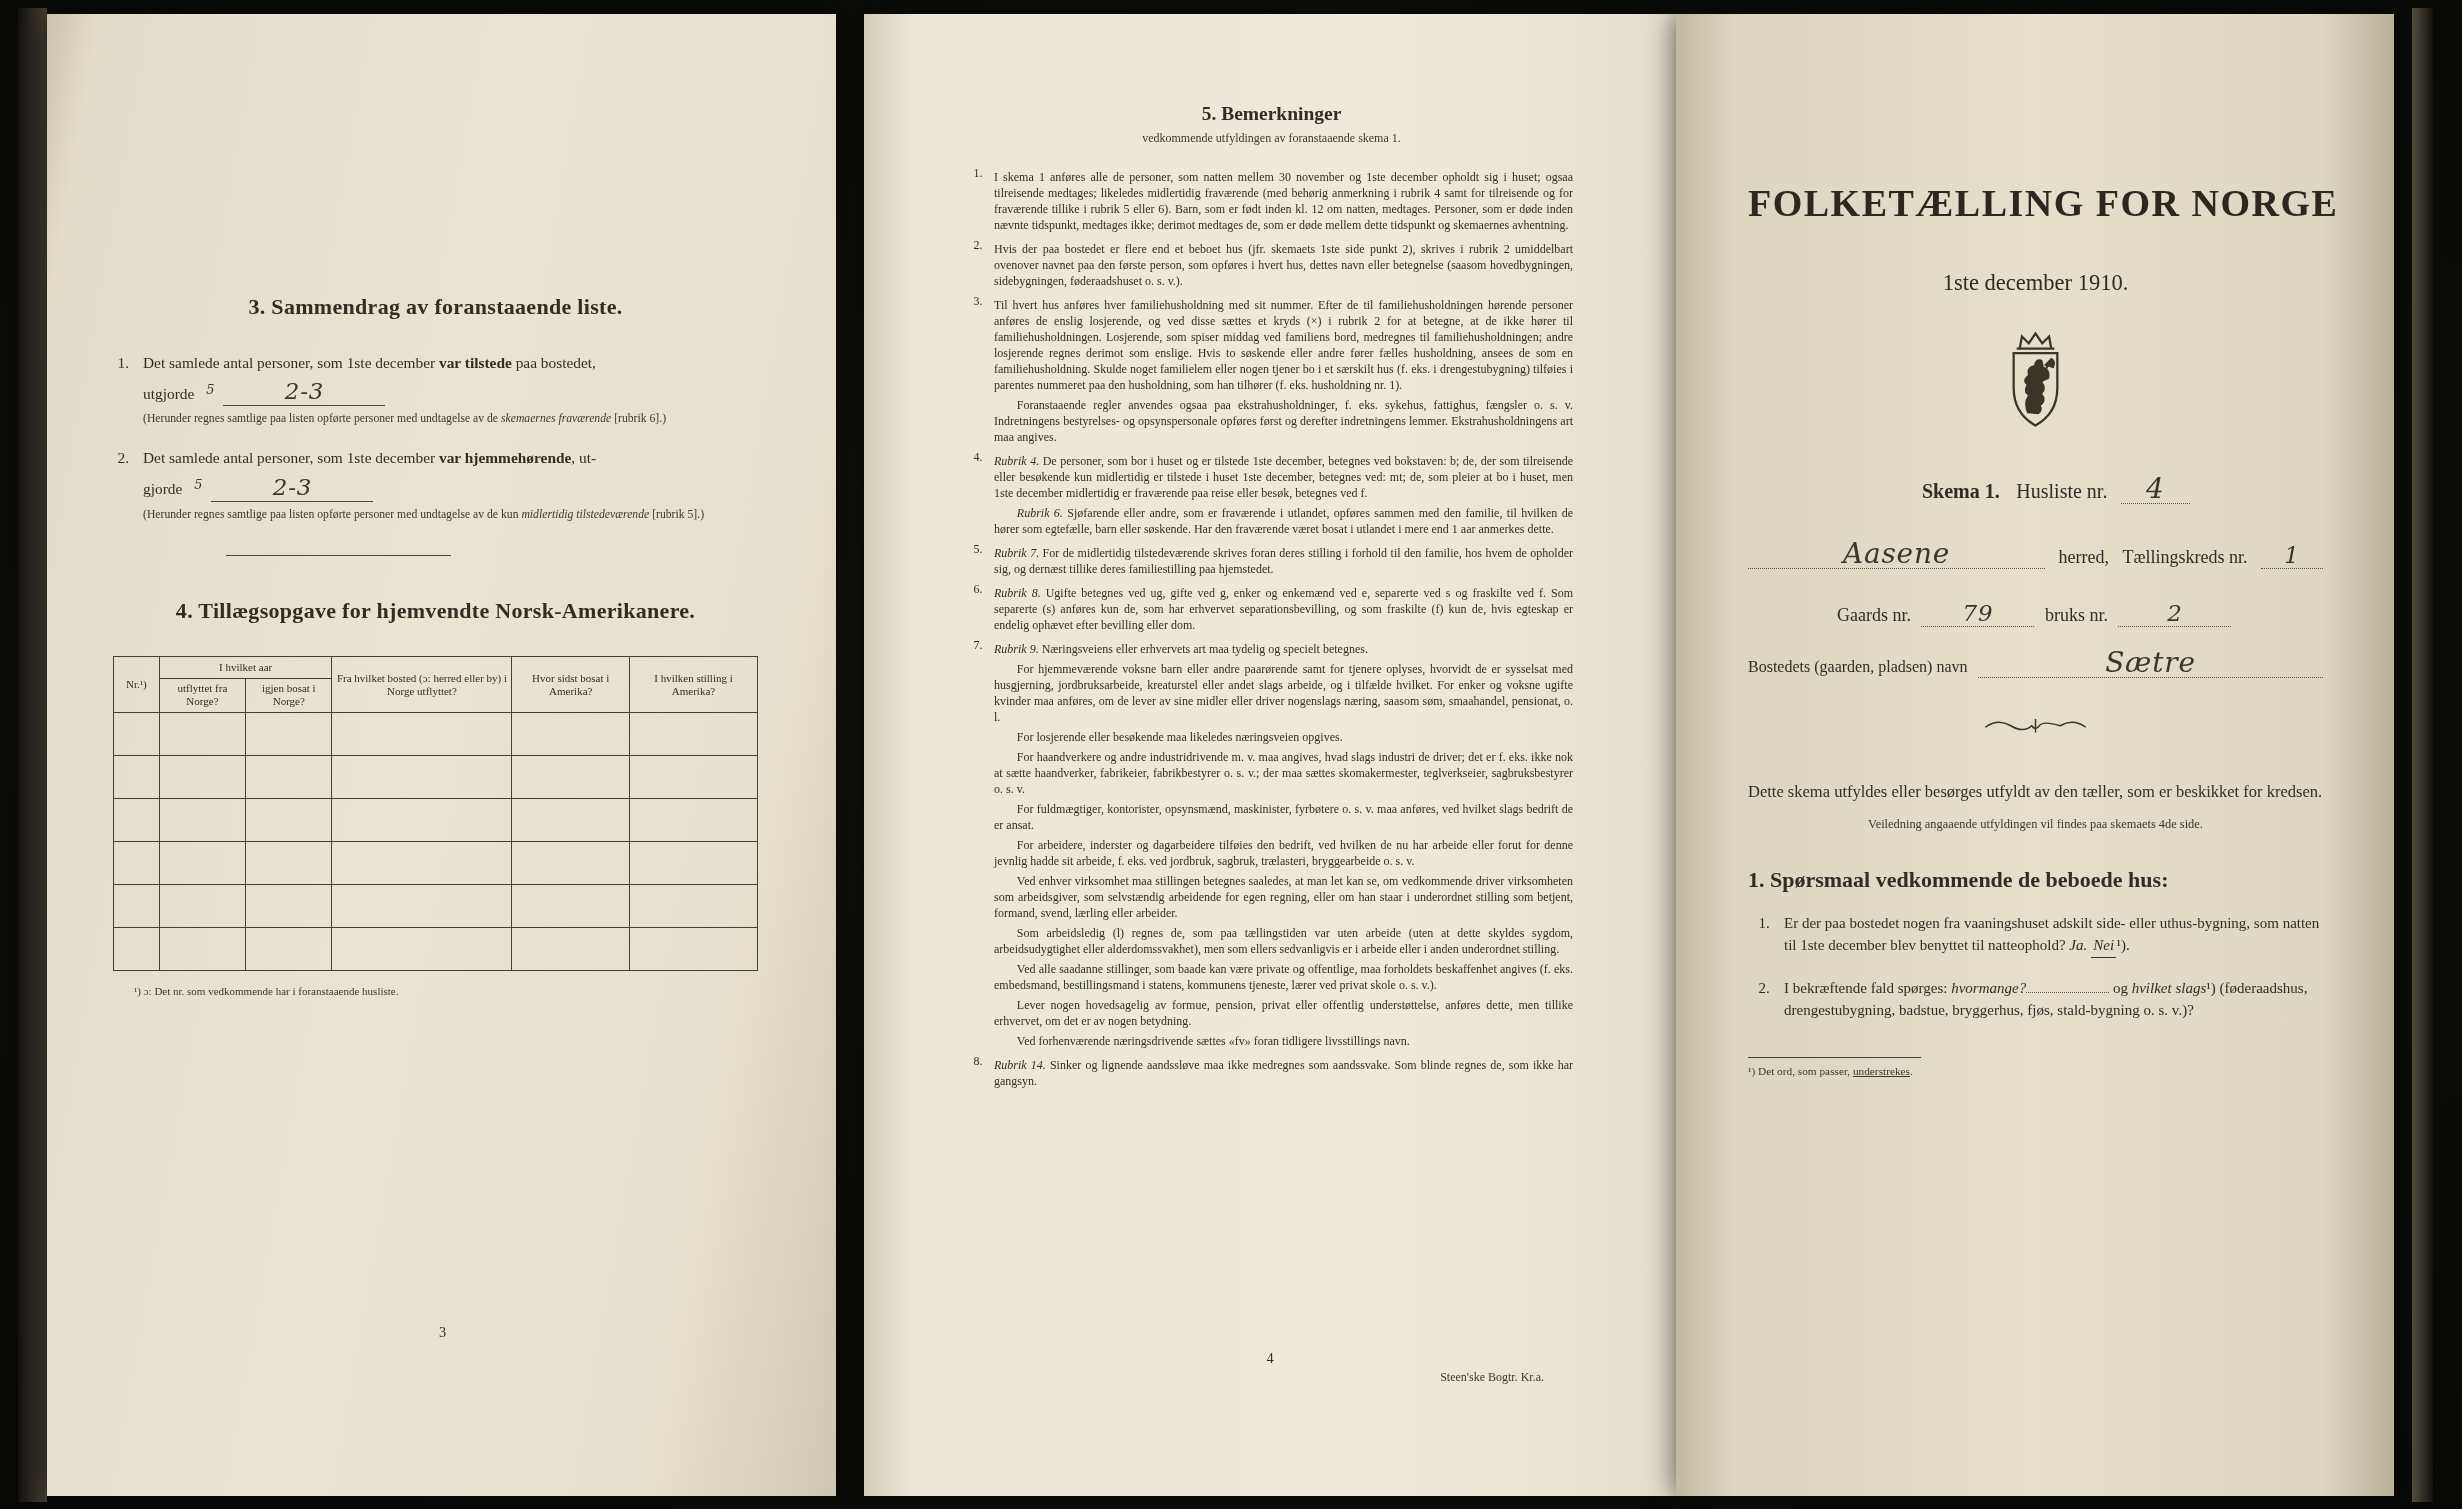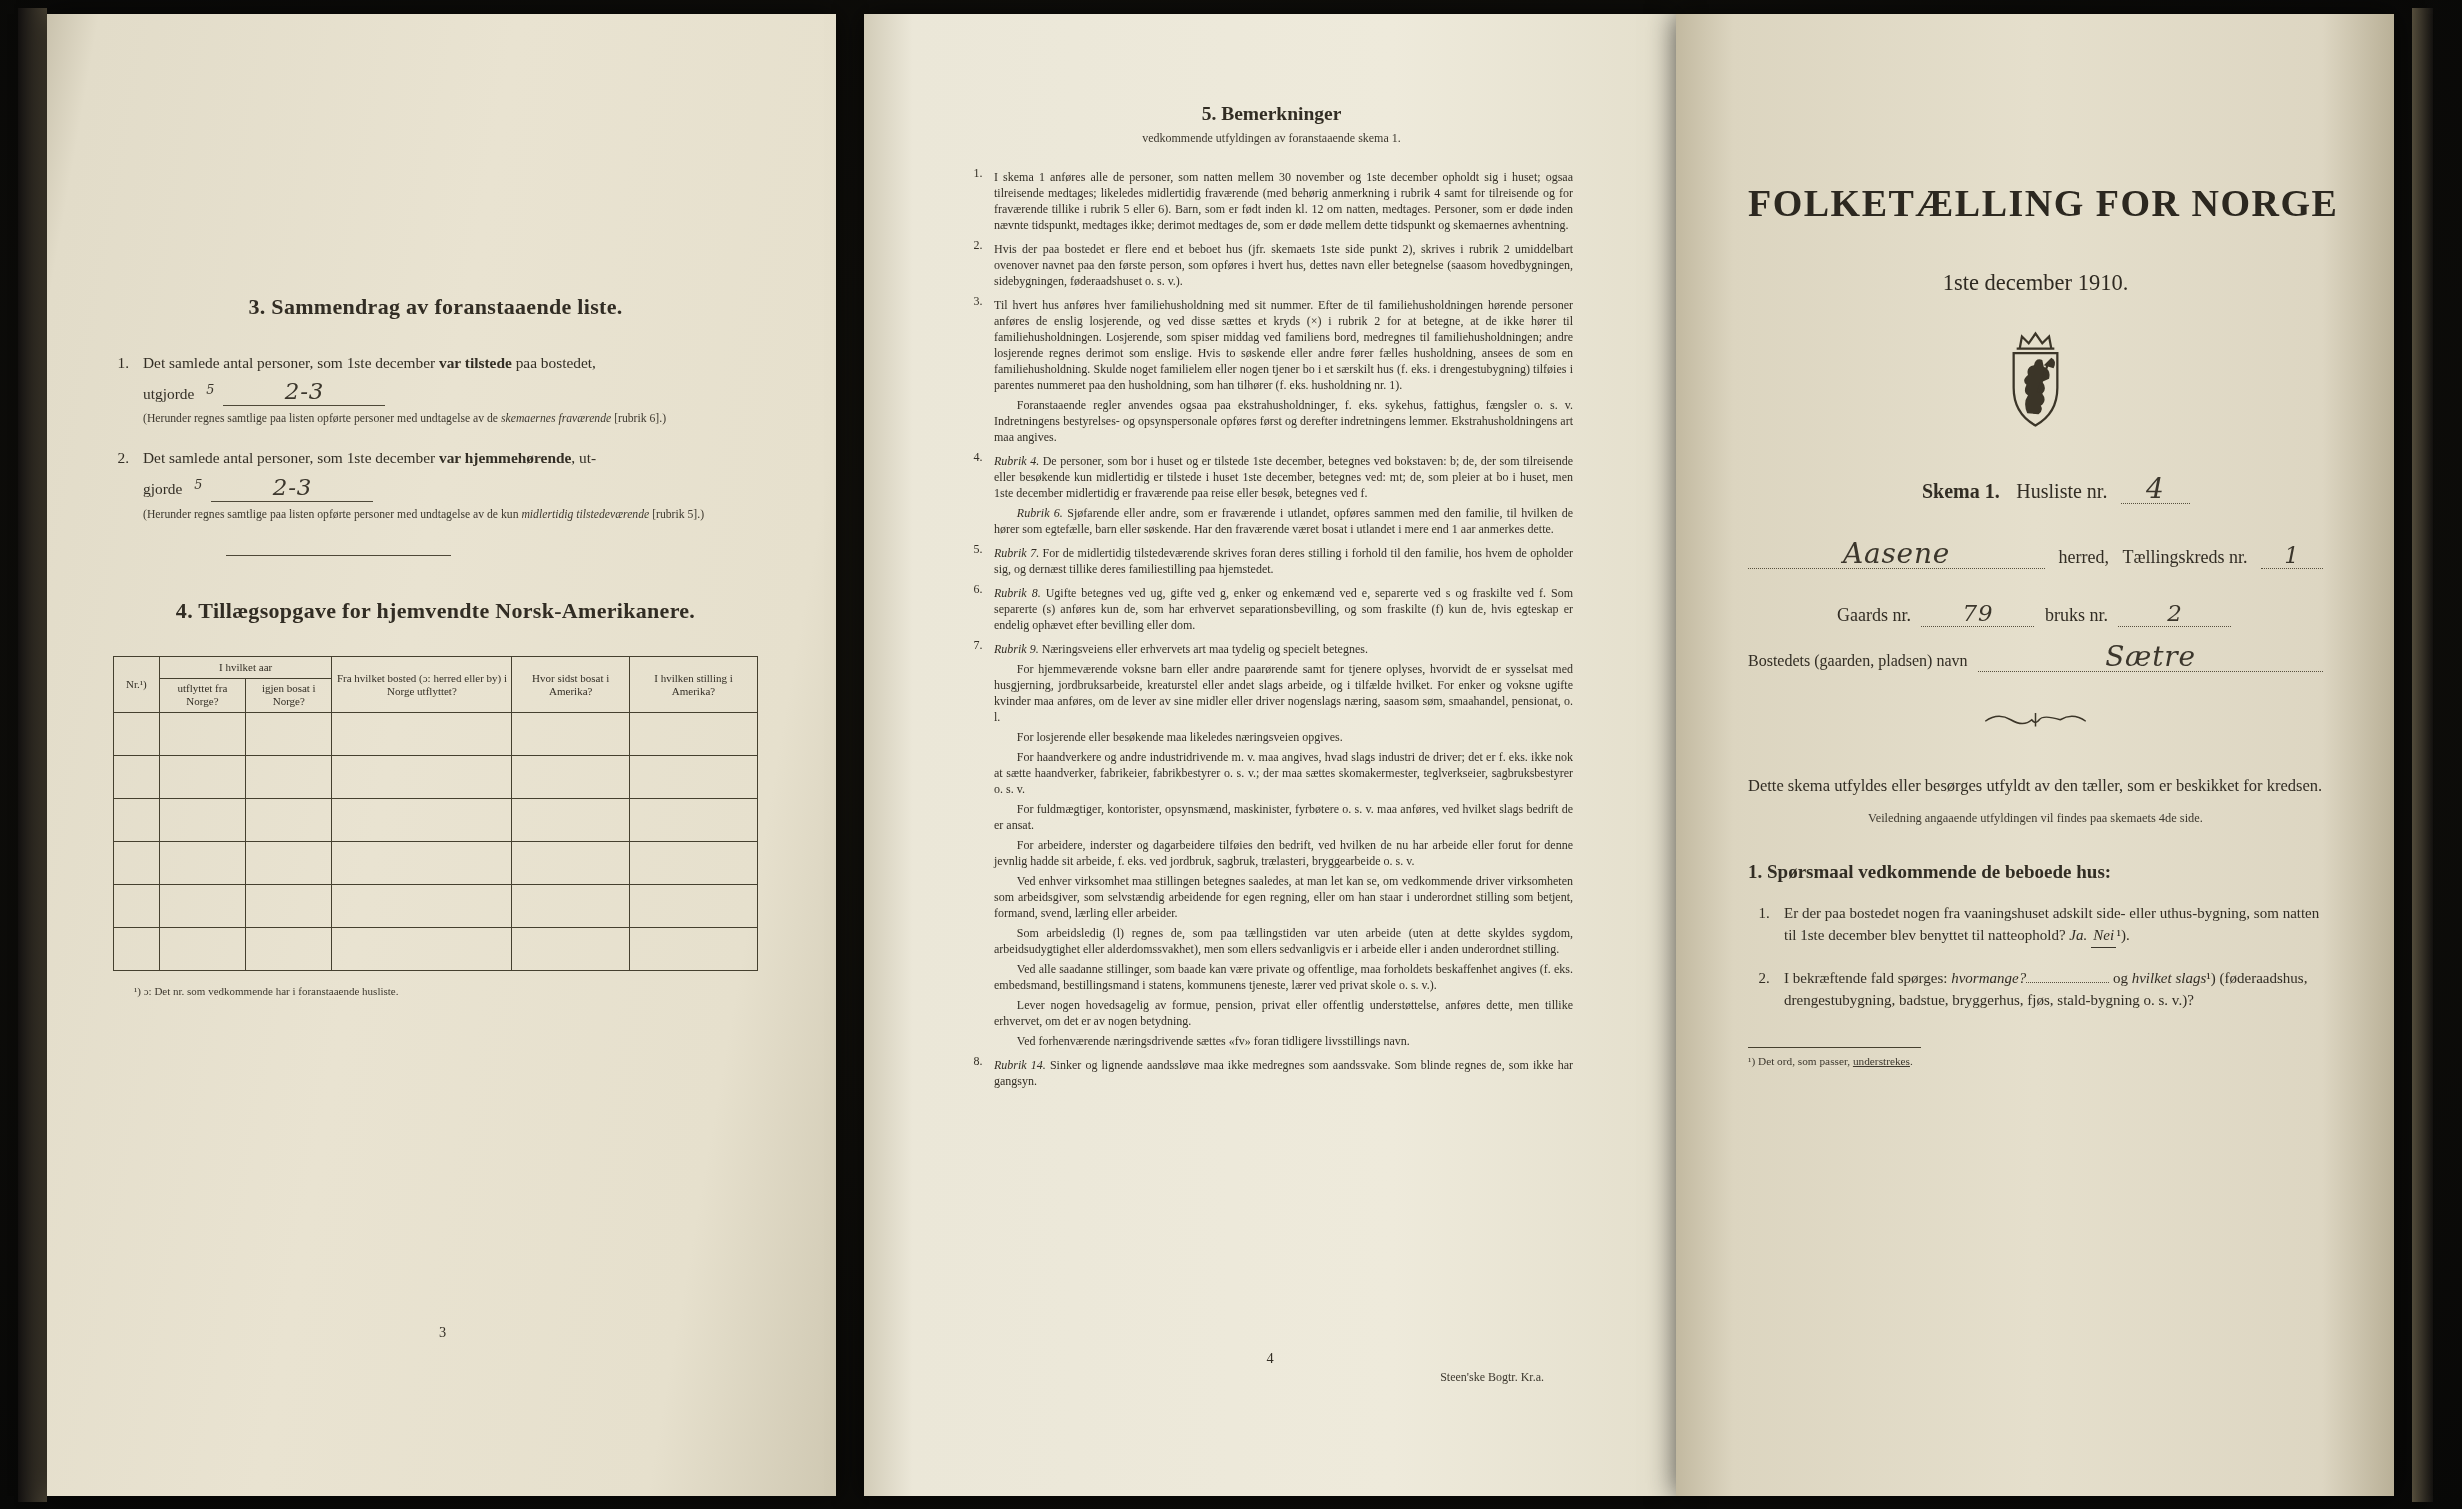--- a/index.html
+++ b/index.html
@@ -64,26 +64,26 @@
   .skema-line { margin:33px 0 0 174px; font-size:20px; }
   .skema-b { font-weight:bold; margin-right:16.5px; }
   .husliste { margin-right:13.5px; }
   .fill-short { min-width:69px; }
   .herred-line { margin-top:36px; }
   .herred-line .lbl { margin-left:13.5px; white-space:nowrap; }
   .fill-grow { flex:1; }
   .fill-tiny { min-width:62px; margin-left:13.5px; }
   .gaards-line { margin:33px 0 0 89px; }
   .fill-med { min-width:113px; margin:0 10.5px; }
-  .bosted-line { margin-top:16px; font-size:16px; }
+  .bosted-line { margin-top:22px; font-size:16px; }
   .bosted-line .fill { margin-left:10.5px; }
   .flourish { display:block; margin:38px auto 0; }
   .rp-instruction { margin-top:45px; font-size:16.5px; line-height:23px; text-align:justify; color:#322d24; }
   .rp-guide { margin-top:13.5px; text-align:center; font-size:12.4px; color:#3d382e; }
-  .rp-qhead { margin-top:35px; font-weight:bold; font-size:19px; color:#322d24; }
+  .rp-qhead { margin-top:35px; font-weight:bold; font-size:22px; color:#322d24; }
   .q-item { position:relative; padding-left:36px; margin-top:19.5px; font-size:15px; line-height:22px; color:#322d24; }
   .q-num { position:absolute; left:10.5px; }
   .hand-u { display:inline-block; border-bottom:1.9px solid #3a352b; padding:0 2.3px 0.8px; }
   .blank-dots { display:inline-block; width:83px; border-bottom:1.5px dotted #57503e; height:10.5px; }
   .rp-footnote { position:relative; margin-top:36px; padding-top:7.5px; font-size:11.3px; color:#3d382e; }
   .rp-footnote::before { content:""; position:absolute; left:0; top:0; width:173px; border-top:1.5px solid #45402f; }
   .u { text-decoration:underline; }
 </style>
 </head>
 <body>

